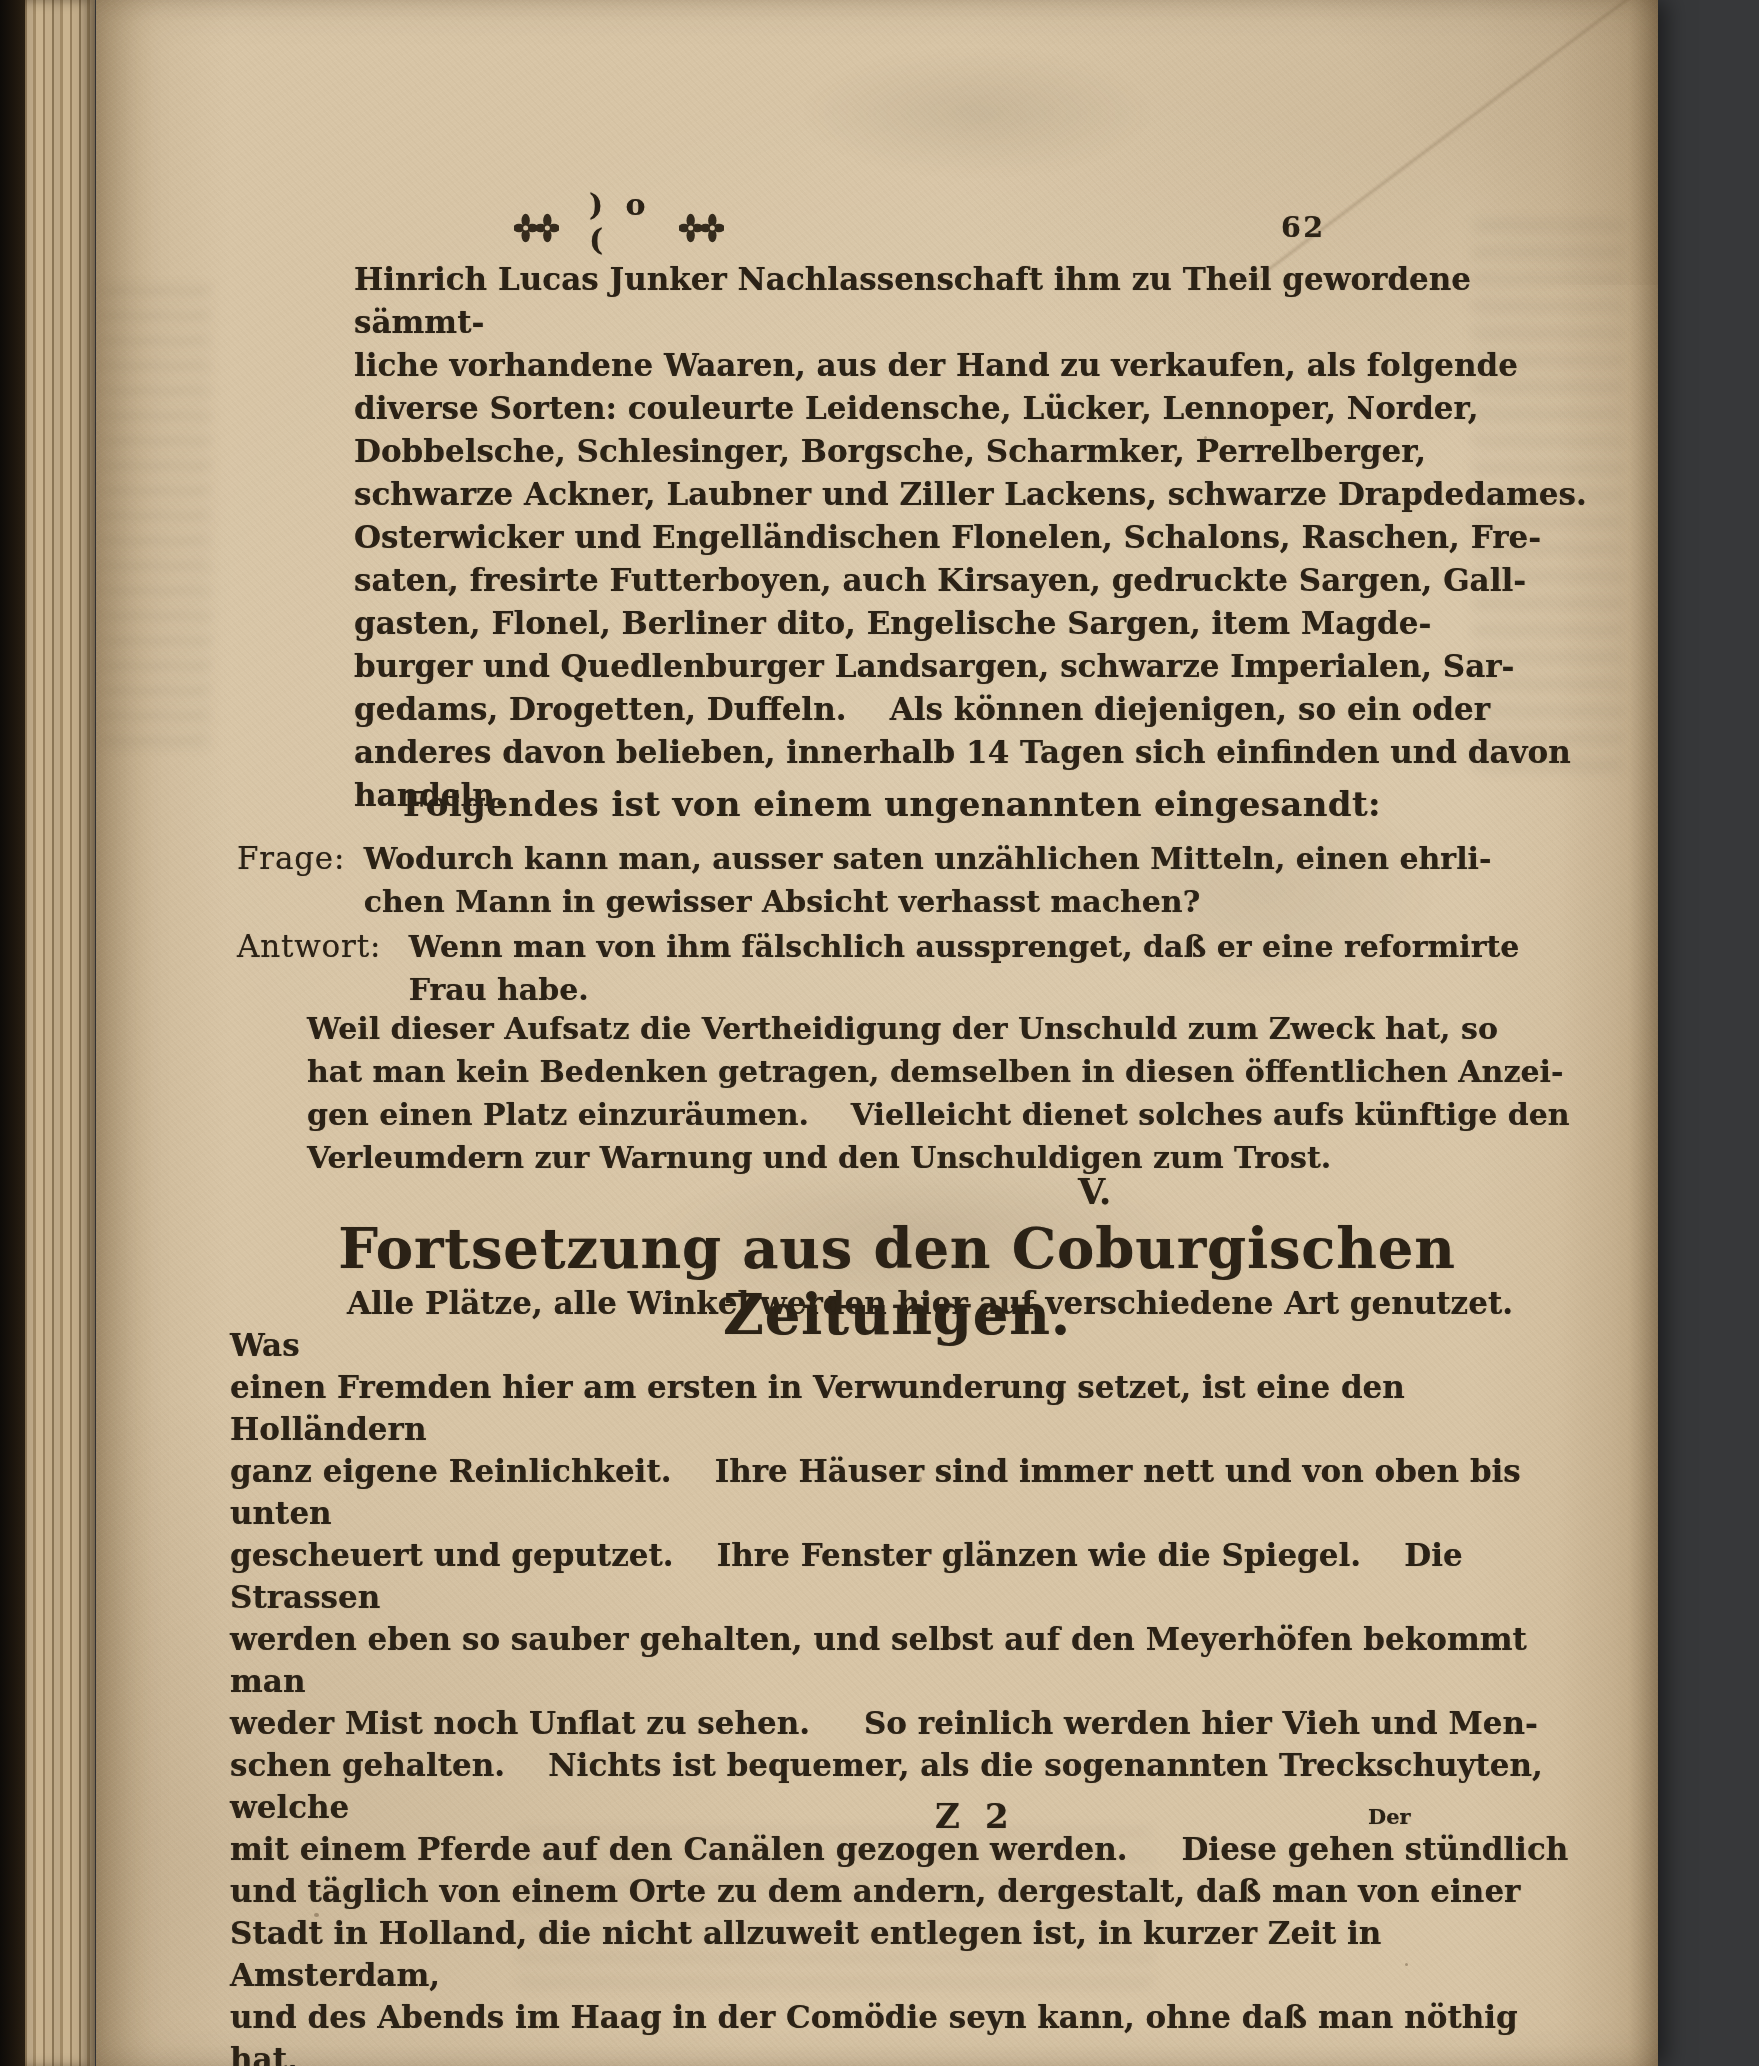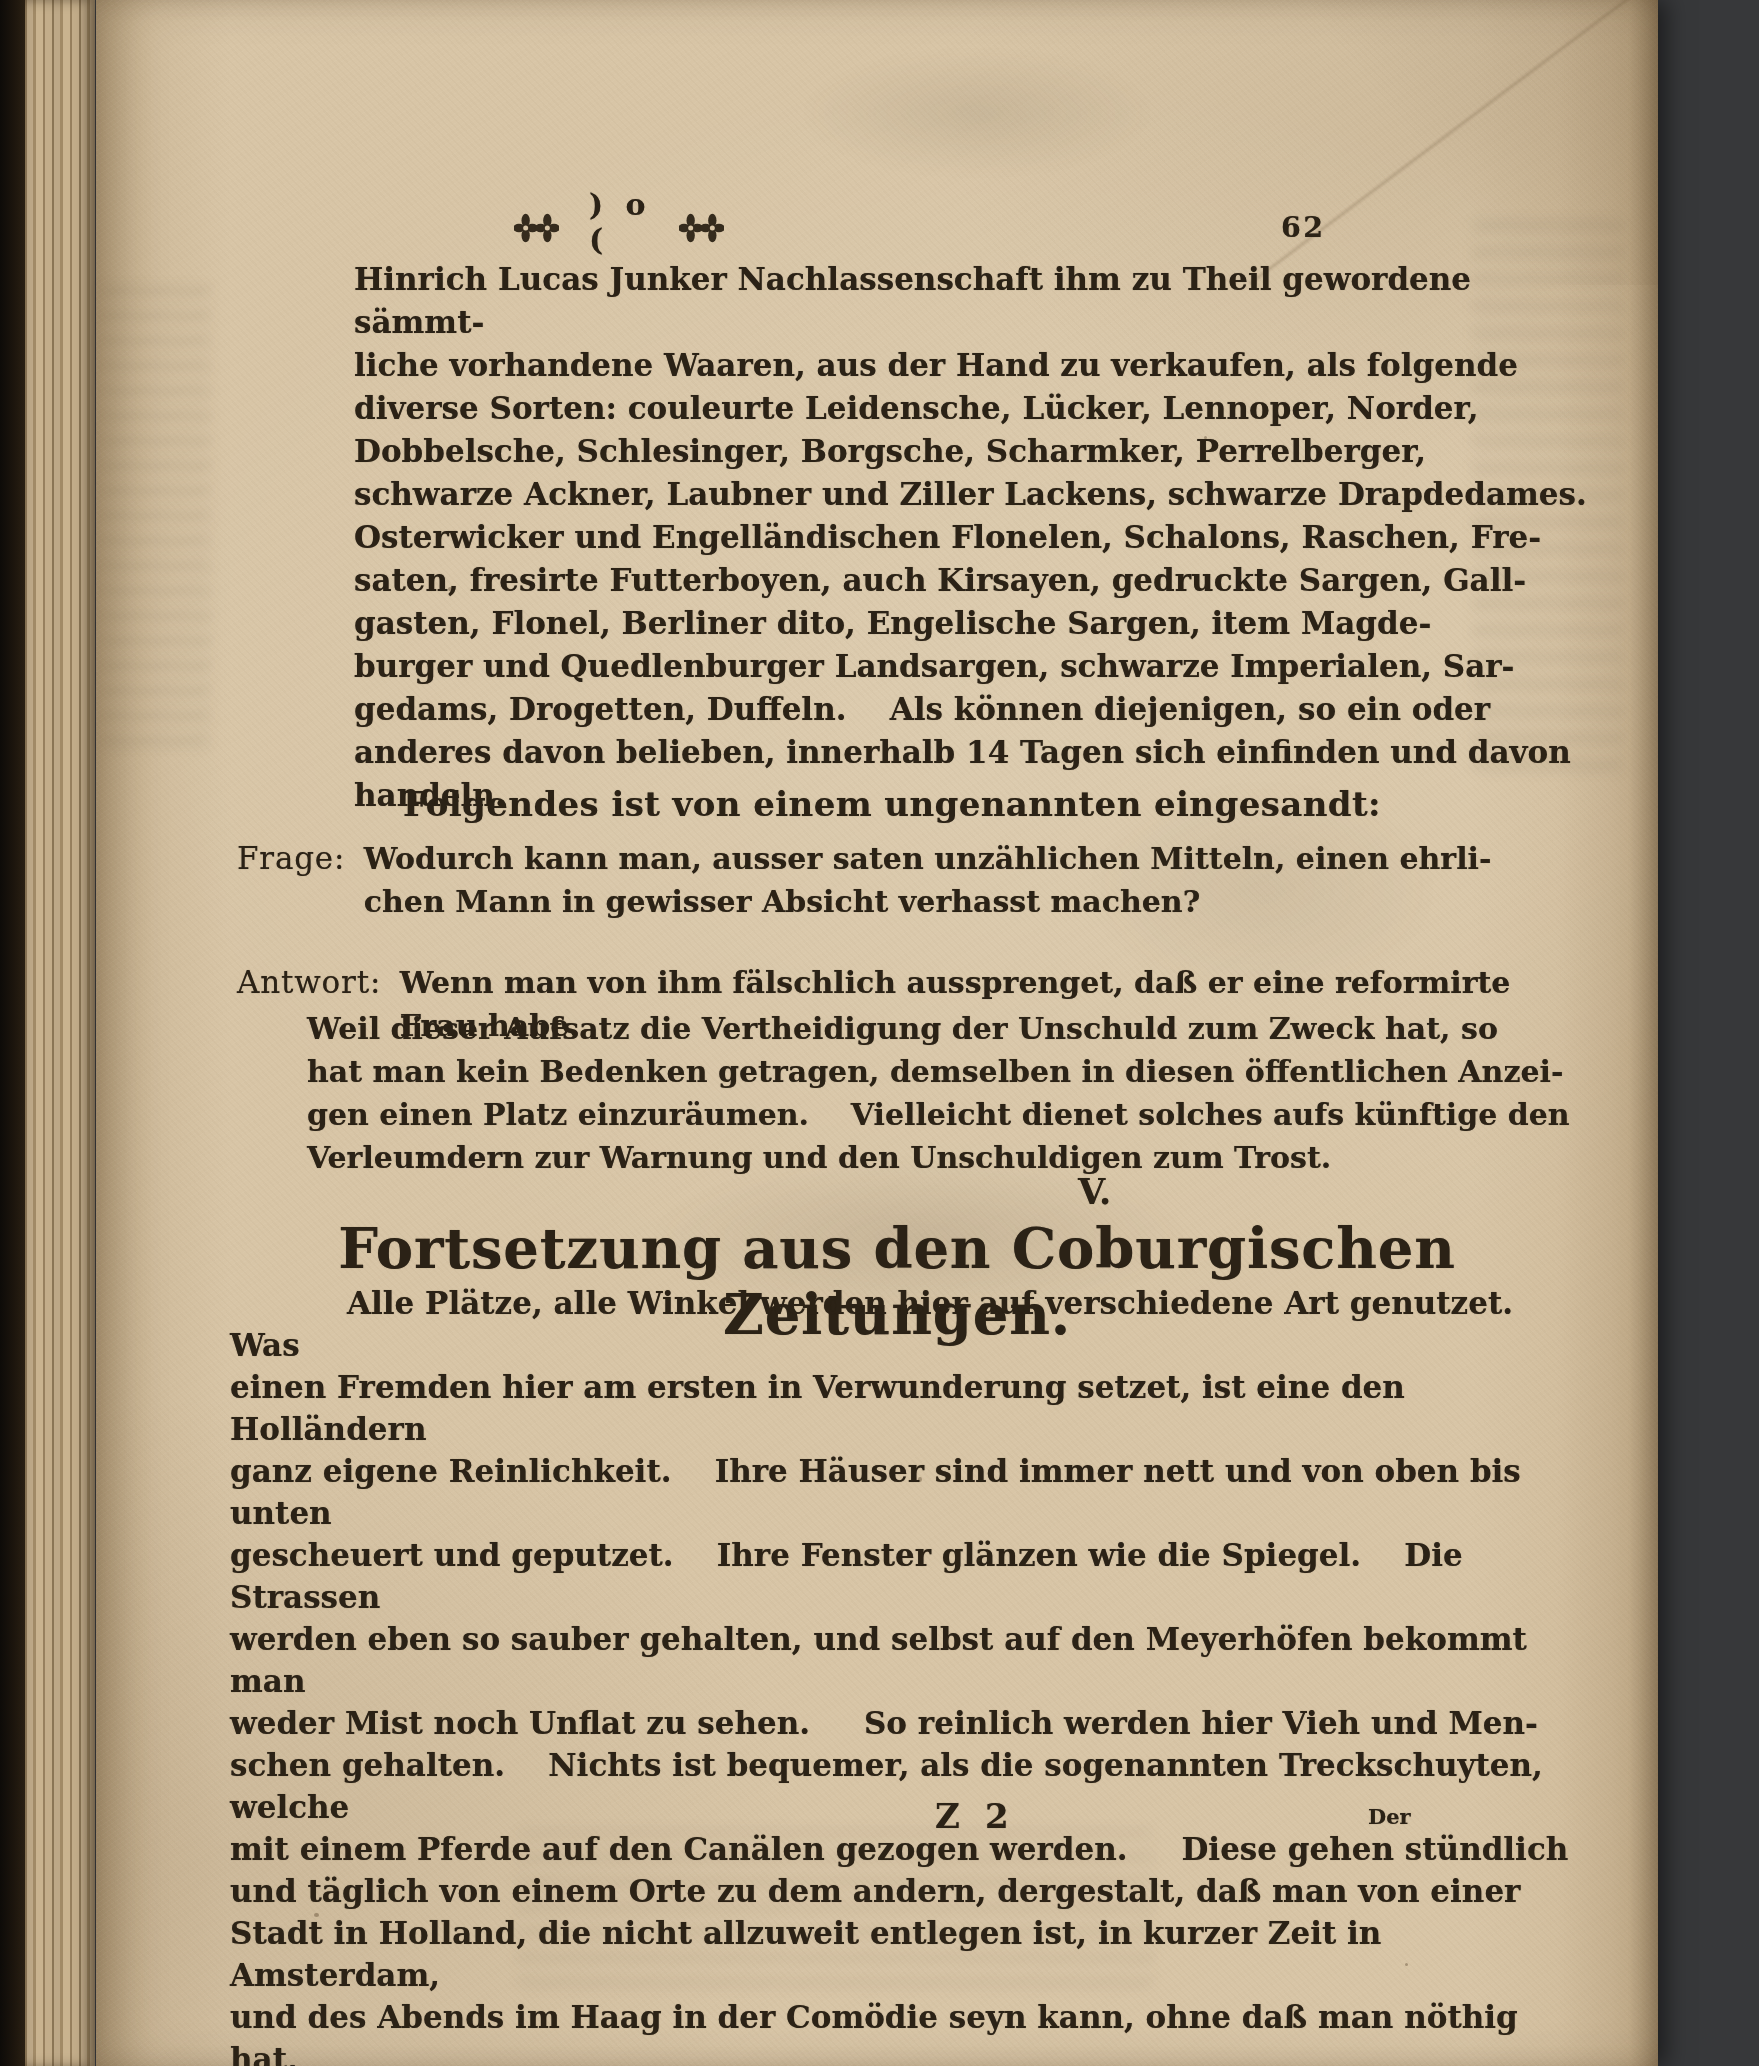--- a/index.html
+++ b/index.html
@@ -78,21 +78,21 @@
   .page-number{left:1185px;top:210px;font-size:28.5px;font-weight:bold;letter-spacing:2.5px;}
 
   .ad-notice{left:258px;top:258px;width:1233px;font-size:31px;line-height:43px;font-weight:bold;}
 
   .sub-heading{left:307px;top:784px;font-size:34px;font-weight:bold;letter-spacing:0.4px;}
 
   .qa-row{position:absolute;left:141px;display:flex;align-items:flex-start;}
   .qa-label{flex:0 0 auto;font-size:31px;font-weight:normal;margin-right:18.5px;line-height:43px;letter-spacing:0.8px;}
   .qa-text{white-space:pre-wrap;font-size:30px;line-height:43px;font-weight:bold;}
   .qa-frage{top:837px;}
-  .qa-antwort{top:961px;}
+  .qa-antwort{top:925px;gap:9px;}
 
   .editorial-note{left:211px;top:1007px;width:1284px;font-size:30px;line-height:43px;font-weight:bold;}
 
   .section-numeral{left:948px;top:1171px;width:101px;text-align:center;font-size:35px;font-weight:bold;}
   .section-heading{left:138px;top:1215px;width:1326px;text-align:center;font-size:56px;font-weight:bold;letter-spacing:0.8px;}
 
   .body-par{left:134px;top:1282px;width:1343px;font-size:31px;line-height:42px;font-weight:bold;text-indent:117px;}
 
   .signature-mark{left:839px;top:1796px;font-size:34px;font-weight:bold;letter-spacing:6.7px;}
   .catchword{left:1272px;top:1804px;font-size:21px;font-weight:bold;}

